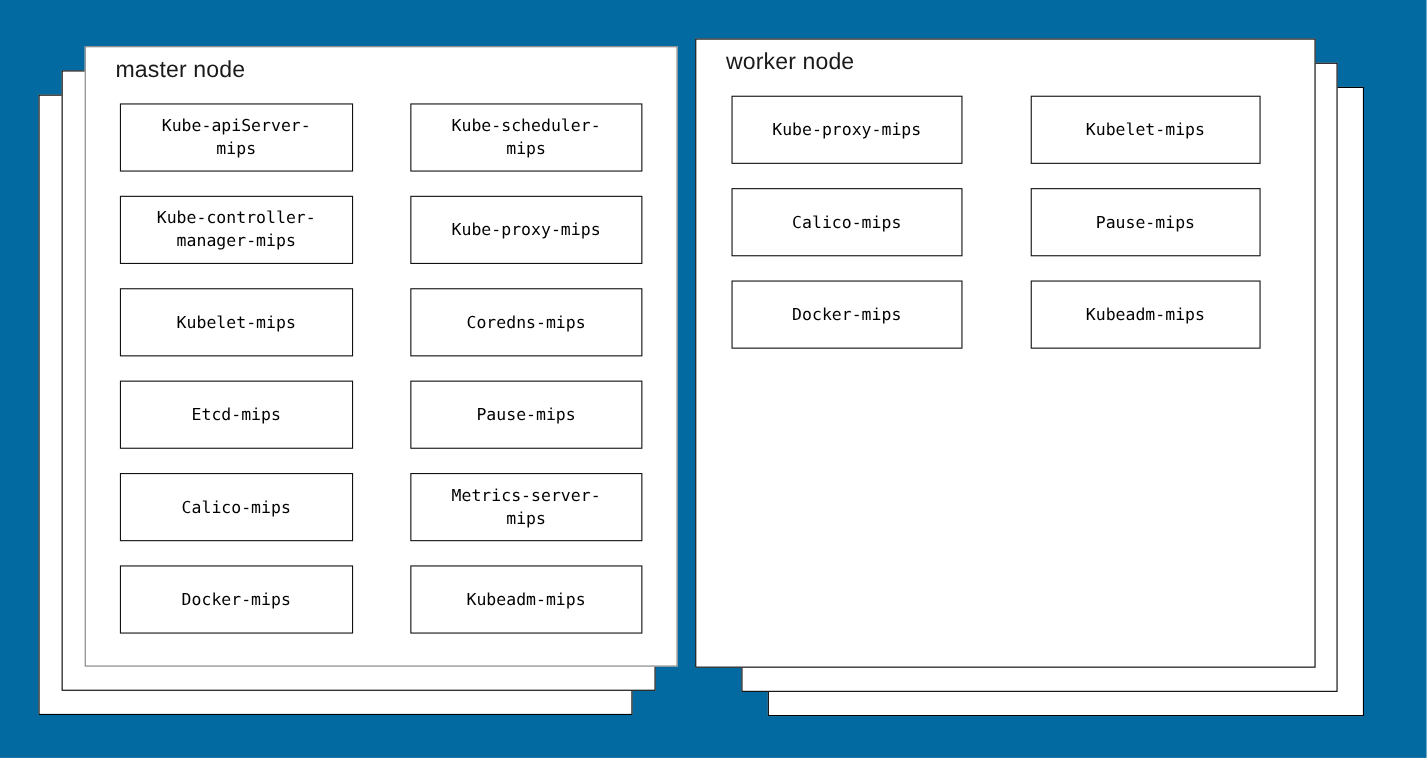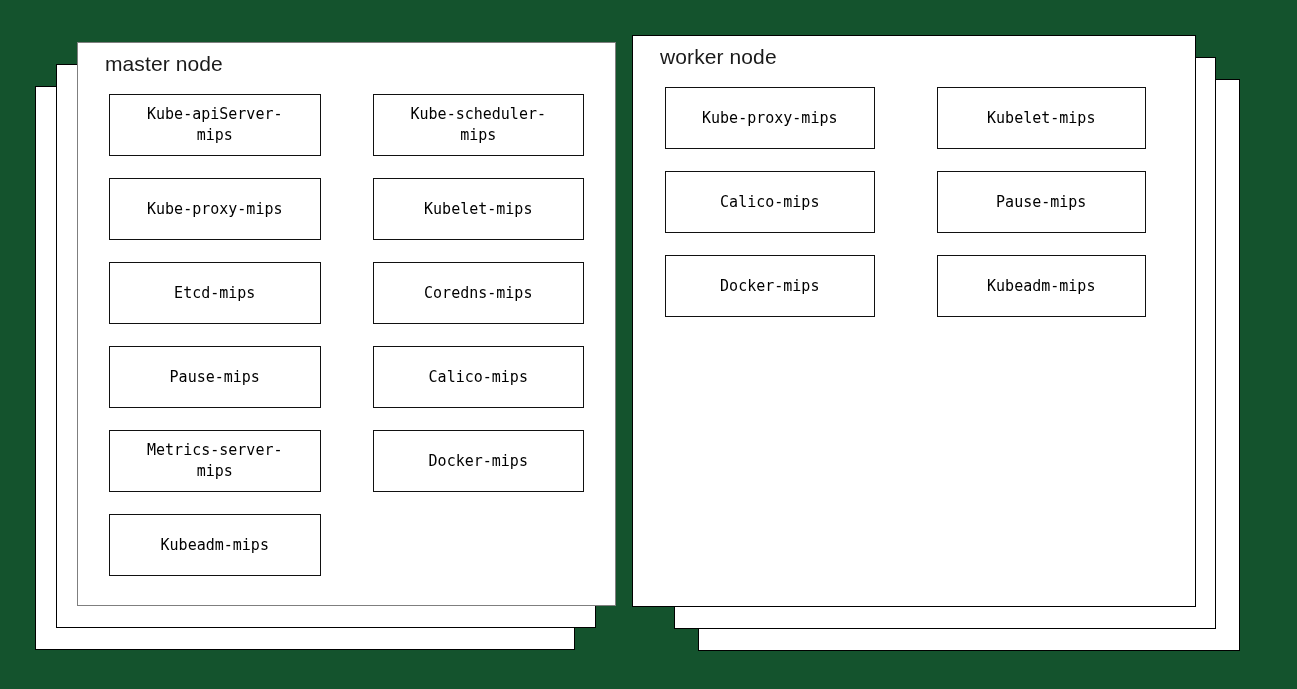--- a/index.html
+++ b/index.html
@@ -10,21 +10,21 @@
   }
   body {
     font-family: "Liberation Sans", sans-serif;
     color: #000000;
   }
 
   #canvas {
     position: relative;
     width: 1297px;
     height: 689px;
-    background: #14532d;
+    background: #0369a1;
     overflow: hidden;
   }
 
   
   .stack-layer {
     position: absolute;
     background: #ffffff;
     border: 1.3px solid #000000;
     box-sizing: border-box;
   }
@@ -106,32 +106,36 @@
       <div class="component-box">
         <span class="component-label">Kube-apiServer-
 mips</span>
       </div>
       <div class="component-box">
         <span class="component-label">Kube-scheduler-
 mips</span>
       </div>
 
       <div class="component-box">
+        <span class="component-label">Kube-controller-
+manager-mips</span>
+      </div>
+      <div class="component-box">
         <span class="component-label">Kube-proxy-mips</span>
       </div>
 
       <div class="component-box">
         <span class="component-label">Kubelet-mips</span>
       </div>
       <div class="component-box">
-        <span class="component-label">Etcd-mips</span>
+        <span class="component-label">Coredns-mips</span>
       </div>
 
       <div class="component-box">
-        <span class="component-label">Coredns-mips</span>
+        <span class="component-label">Etcd-mips</span>
       </div>
       <div class="component-box">
         <span class="component-label">Pause-mips</span>
       </div>
 
       <div class="component-box">
         <span class="component-label">Calico-mips</span>
       </div>
       <div class="component-box">
         <span class="component-label">Metrics-server-

